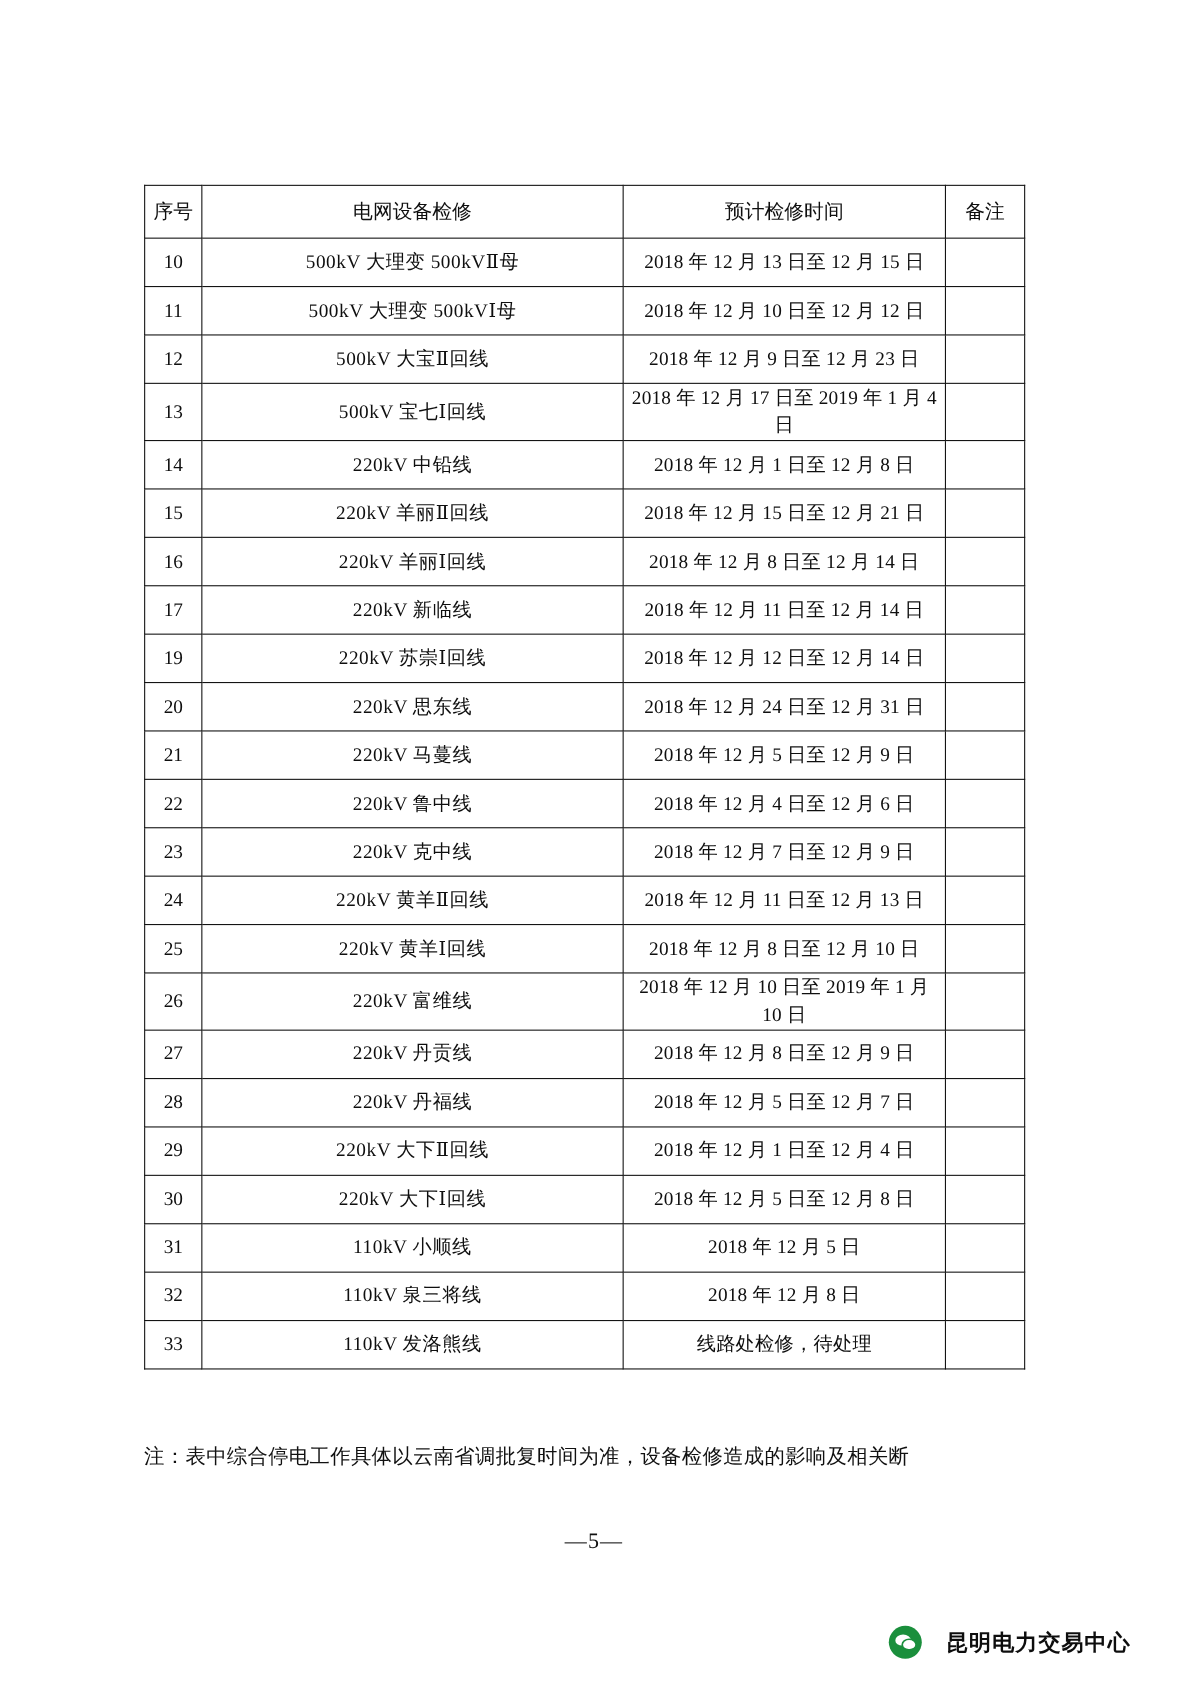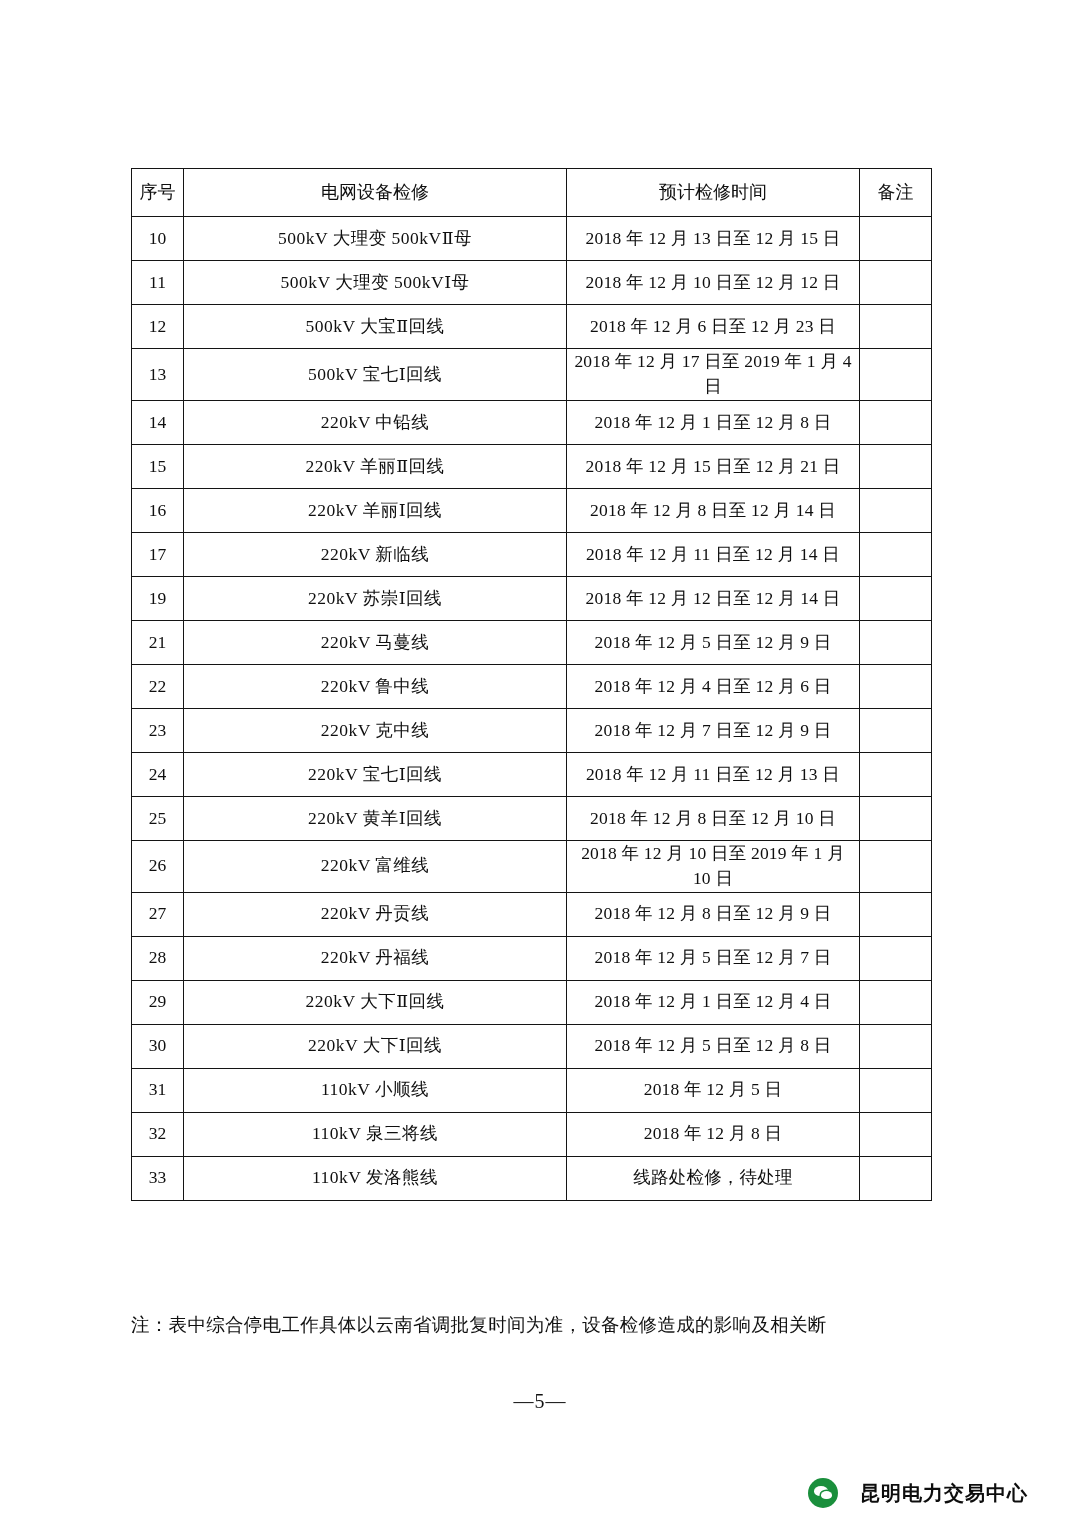--- a/index.html
+++ b/index.html
@@ -157,21 +157,21 @@
           </tr>
           <tr>
             <td class="idx">11</td>
             <td class="dev">500kV 大理变 500kVⅠ母</td>
             <td class="time">2018 年 12 月 10 日至 12 月 12 日</td>
             <td class="note"></td>
           </tr>
           <tr>
             <td class="idx">12</td>
             <td class="dev">500kV 大宝Ⅱ回线</td>
-            <td class="time">2018 年 12 月 6 日至 12 月 23 日</td>
+            <td class="time">2018 年 12 月 9 日至 12 月 23 日</td>
             <td class="note"></td>
           </tr>
           <tr class="tall">
             <td class="idx">13</td>
             <td class="dev">500kV 宝七Ⅰ回线</td>
             <td class="time">2018 年 12 月 17 日至 2019 年 1 月 4 日</td>
             <td class="note"></td>
           </tr>
           <tr>
             <td class="idx">14</td>
@@ -197,40 +197,46 @@
             <td class="time">2018 年 12 月 11 日至 12 月 14 日</td>
             <td class="note"></td>
           </tr>
           <tr>
             <td class="idx">19</td>
             <td class="dev">220kV 苏崇Ⅰ回线</td>
             <td class="time">2018 年 12 月 12 日至 12 月 14 日</td>
             <td class="note"></td>
           </tr>
           <tr>
+            <td class="idx">20</td>
+            <td class="dev">220kV 思东线</td>
+            <td class="time">2018 年 12 月 24 日至 12 月 31 日</td>
+            <td class="note"></td>
+          </tr>
+          <tr>
             <td class="idx">21</td>
             <td class="dev">220kV 马蔓线</td>
             <td class="time">2018 年 12 月 5 日至 12 月 9 日</td>
             <td class="note"></td>
           </tr>
           <tr>
             <td class="idx">22</td>
             <td class="dev">220kV 鲁中线</td>
             <td class="time">2018 年 12 月 4 日至 12 月 6 日</td>
             <td class="note"></td>
           </tr>
           <tr>
             <td class="idx">23</td>
             <td class="dev">220kV 克中线</td>
             <td class="time">2018 年 12 月 7 日至 12 月 9 日</td>
             <td class="note"></td>
           </tr>
           <tr>
             <td class="idx">24</td>
-            <td class="dev">220kV 宝七Ⅰ回线</td>
+            <td class="dev">220kV 黄羊Ⅱ回线</td>
             <td class="time">2018 年 12 月 11 日至 12 月 13 日</td>
             <td class="note"></td>
           </tr>
           <tr>
             <td class="idx">25</td>
             <td class="dev">220kV 黄羊Ⅰ回线</td>
             <td class="time">2018 年 12 月 8 日至 12 月 10 日</td>
             <td class="note"></td>
           </tr>
           <tr class="tall">

